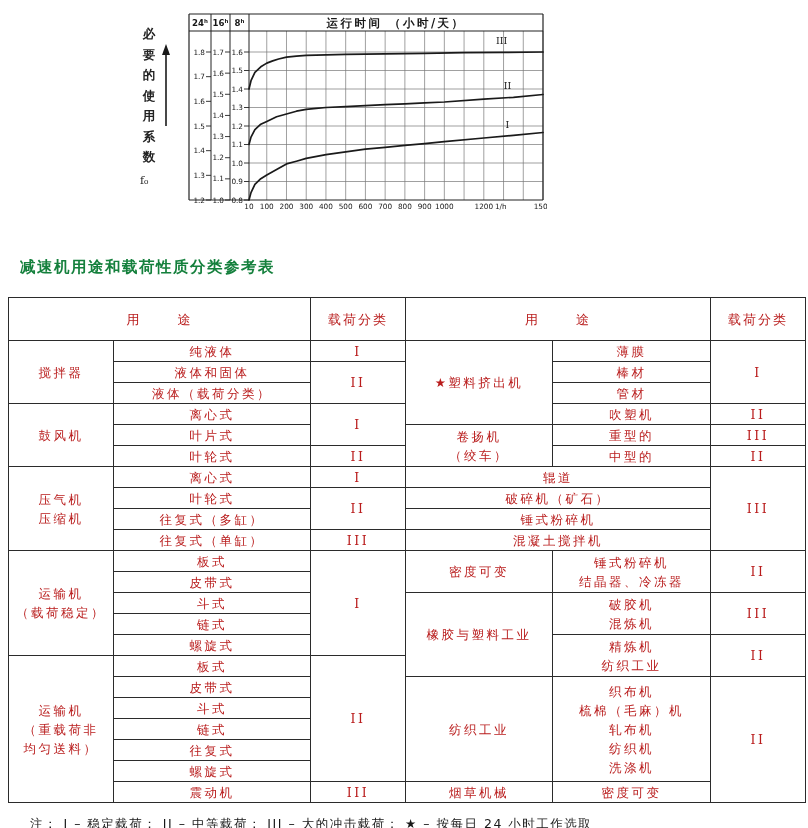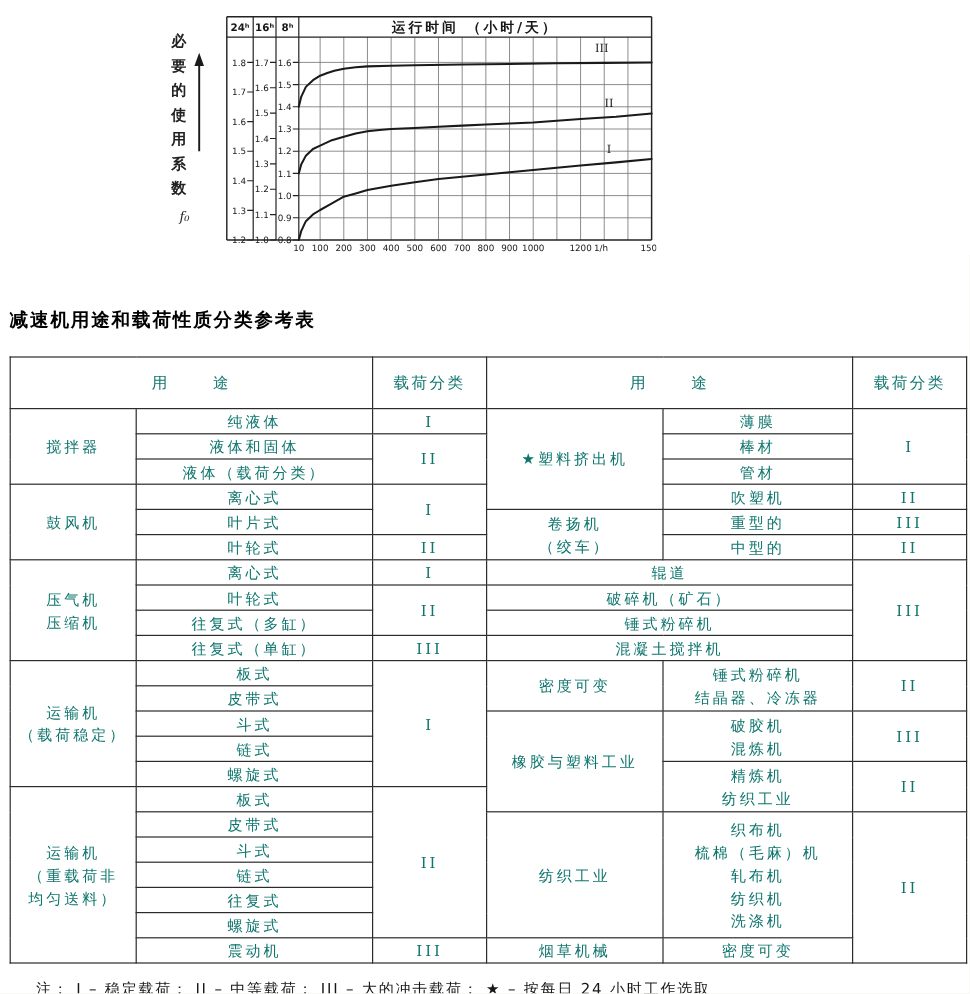--- a/index.html
+++ b/index.html
@@ -8,33 +8,33 @@
     font-family:"DejaVu Sans",sans-serif;
     box-sizing:border-box;padding:4px 3px 0 8px;position:relative;overflow:hidden;
   }
   
   .figure{position:relative;height:213px;margin-left:122px;width:430px;}
   .ylabel{
     position:absolute;left:10px;top:20px;width:18px;
     font-size:12.5px;line-height:20.5px;text-align:center;white-space:pre-line;
     letter-spacing:0;color:#222;font-weight:bold;
   }
-  .f0{position:absolute;left:10px;top:170px;width:18px;text-align:right;
-      font-family:"DejaVu Serif",serif;font-style:italic;font-size:11px;color:#222;}
+  .f0{position:absolute;left:10px;top:170px;width:18px;text-align:left;
+      font-family:"DejaVu Serif",serif;font-size:11px;color:#222;}
   .arrow-svg{position:absolute;left:30px;top:40px;}
   .chart-svg{position:absolute;left:55px;top:2px;}
   
   .sec-title{
     font-size:15.5px;font-weight:bold;letter-spacing:1.5px;
-    margin:40px 0 19px 0;color:#000000;
+    margin:40px 0 19px 12px;color:#15803d;
   }
   
   table.cls{
     border-collapse:collapse;table-layout:fixed;width:797px;
-    font-size:12.5px;color:#0f766e;
+    font-size:12.5px;color:#b91c1c;
   }
   table.cls th,table.cls td{
     border:1px solid #2b2b2b;text-align:center;vertical-align:middle;
     padding:0 2px;height:20px;line-height:19px;white-space:pre-line;
     letter-spacing:2.5px;font-weight:normal;overflow:hidden;
   }
   table.cls thead th{height:42px;font-size:13px;letter-spacing:2px;}
   th.usage-hdr{word-spacing:30px;}
   td.load{
     font-family:"DejaVu Serif",serif;font-size:12.5px;letter-spacing:1px;

